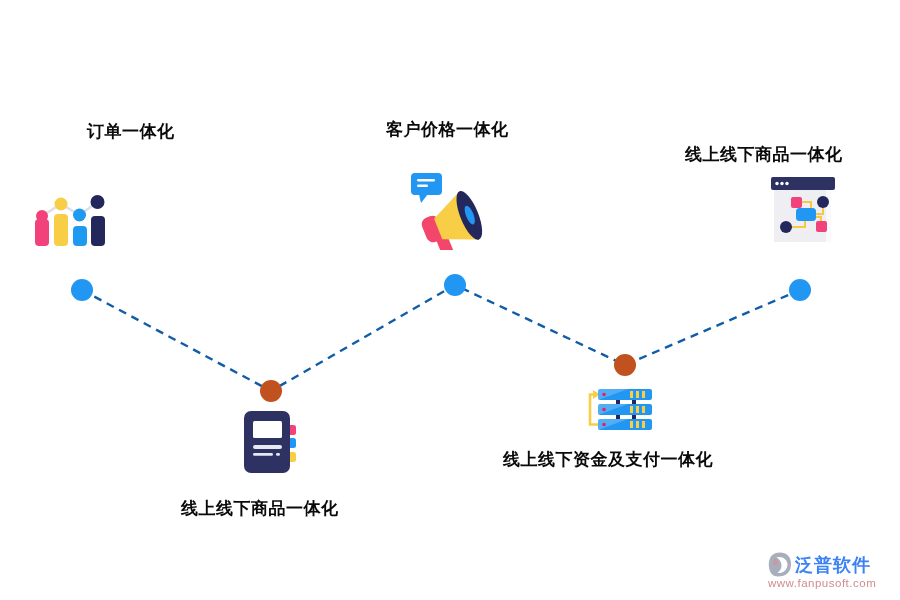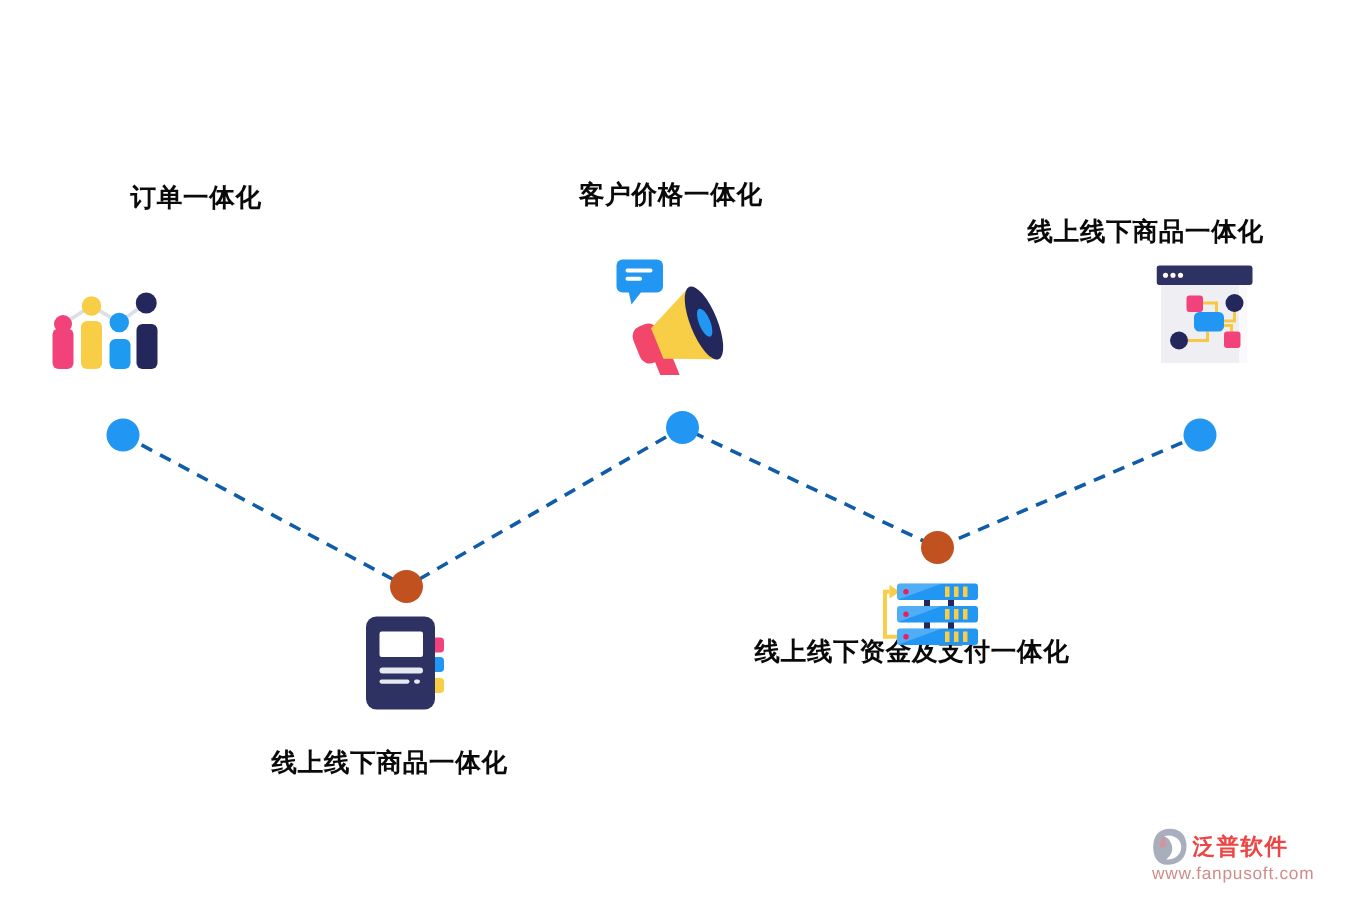--- a/index.html
+++ b/index.html
@@ -8,21 +8,21 @@
     font-family:"Liberation Sans","DejaVu Sans",sans-serif;
   }
   .node-label{
     position:absolute;font-size:17px;font-weight:700;color:#0a0a0a;
     letter-spacing:0.5px;white-space:nowrap;
   }
   .icon{position:absolute;}
   #connector-svg{position:absolute;left:0;top:0;width:900px;height:600px;}
   .watermark{position:absolute;left:768px;top:552px;width:130px;}
   .wm-row{display:flex;align-items:center;gap:3px;}
-  .wm-brand{font-size:15px;font-weight:700;color:#ef4444;letter-spacing:1px;white-space:nowrap;}
+  .wm-brand{font-size:18px;font-weight:700;color:#3b82f6;letter-spacing:1px;white-space:nowrap;}
   .wm-url{font-size:11.5px;font-weight:400;color:#d08c8c;letter-spacing:0.5px;margin-top:0px;white-space:nowrap;}
 </style>
 </head>
 <body>
 
 <div id="canvas">
 
   <svg id="connector-svg">
       <polyline points="82,290 271,391 455,285 625,365 800,290" fill="none" stroke="#0F5CA8" stroke-width="2.4" stroke-dasharray="8 6"></polyline>
       <circle cx="82" cy="290" r="11" fill="#2196F3"></circle>
@@ -86,21 +86,21 @@
     <rect x="46" y="17" width="8" height="10" rx="2.5" fill="#F2427B"></rect>
     <rect x="46" y="30" width="8" height="10" rx="2.5" fill="#2196F3"></rect>
     <rect x="46" y="44" width="8" height="10" rx="2.5" fill="#F7CE46"></rect>
     <rect x="2" y="3" width="46" height="62" rx="7" fill="#2E3263"></rect>
     <rect x="11" y="13" width="29" height="17" rx="1.5" fill="#ffffff"></rect>
     <rect x="11" y="37" width="29" height="4" rx="2" fill="#E6E9F2"></rect>
     <rect x="11" y="45" width="20" height="2.8" rx="1.4" fill="#E6E9F2"></rect>
     <rect x="34" y="45" width="4" height="2.8" rx="1.4" fill="#E6E9F2"></rect>
   </svg>
 
-  <div class="node-label" style="left:503px;top:423px;">线上线下资金及支付一体化</div>
+  <div class="node-label" style="left:503px;top:448px;">线上线下资金及支付一体化</div>
   <svg class="icon" style="left:583px;top:383px;" width="74" height="56" viewBox="0 0 74 56">
     <polyline points="15,41.5 7,41.5 7,11.5 10,11.5" fill="none" stroke="#F7CE46" stroke-width="2.6"></polyline>
     <polygon points="10,7 10,16 17,11.5" fill="#F7CE46"></polygon>
     <rect x="33" y="15" width="4" height="8" fill="#23275B"></rect>
     <rect x="49" y="15" width="4" height="8" fill="#23275B"></rect>
     <rect x="33" y="30" width="4" height="8" fill="#23275B"></rect>
     <rect x="49" y="30" width="4" height="8" fill="#23275B"></rect>
     <g>
       <rect x="15" y="6" width="54" height="11" rx="2" fill="#2196F3"></rect>
       <rect x="15" y="21" width="54" height="11" rx="2" fill="#2196F3"></rect>

